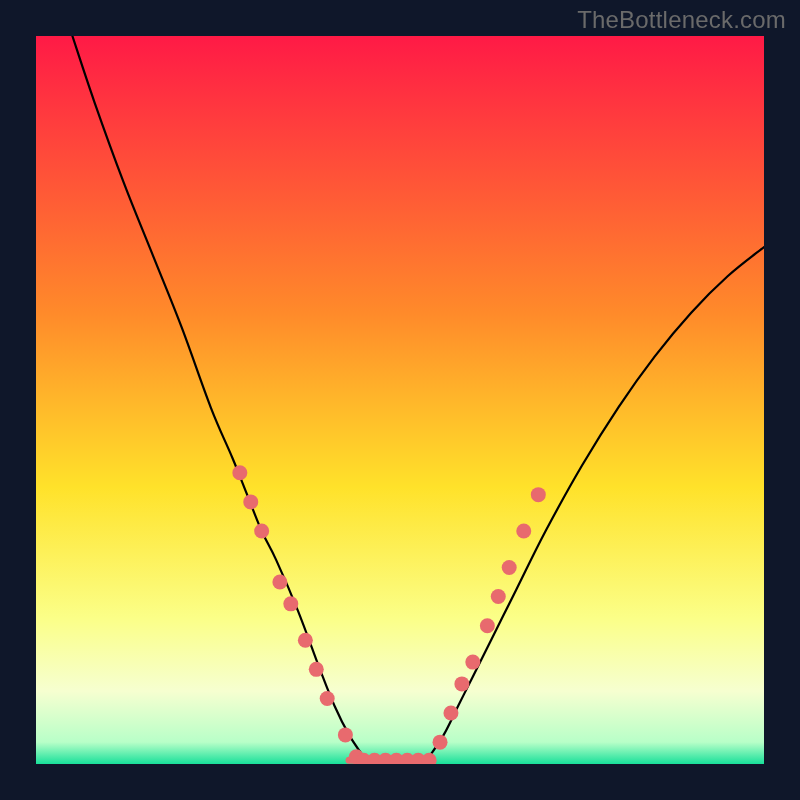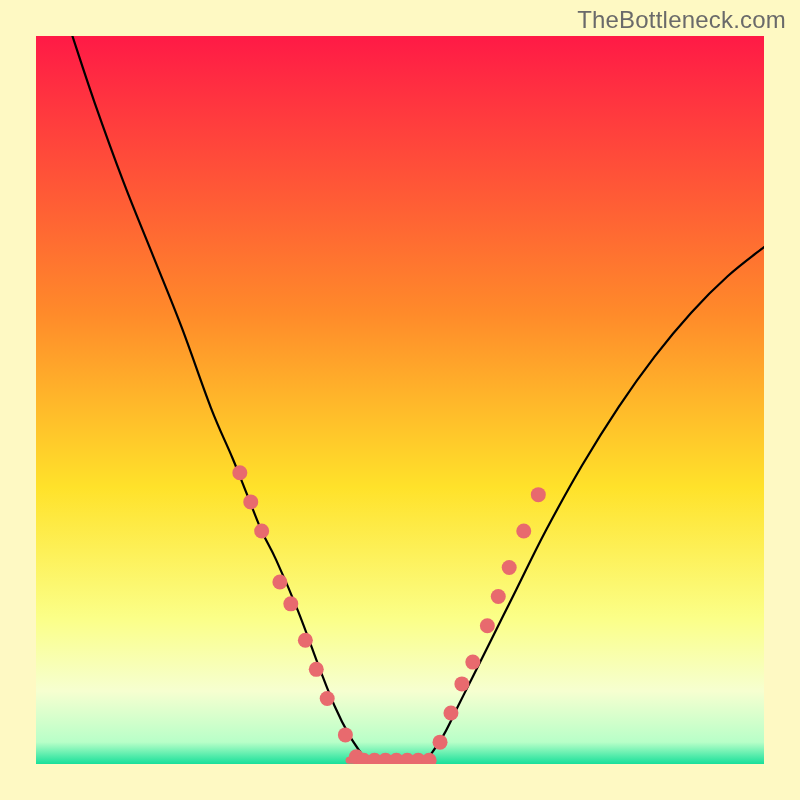--- a/index.html
+++ b/index.html
@@ -10,21 +10,21 @@
     background: #000;
     overflow: hidden;
     font-family: Arial, Helvetica, sans-serif;
   }
   .frame {
     position: absolute;
     left: 0;
     top: 0;
     width: 800px;
     height: 800px;
-    background: #fef9c3;
+    background: #0f172a;
   }
   .plot {
     position: absolute;
     left: 36px;
     top: 36px;
     width: 728px;
     height: 728px;
   }
   .watermark {
     position: absolute;

